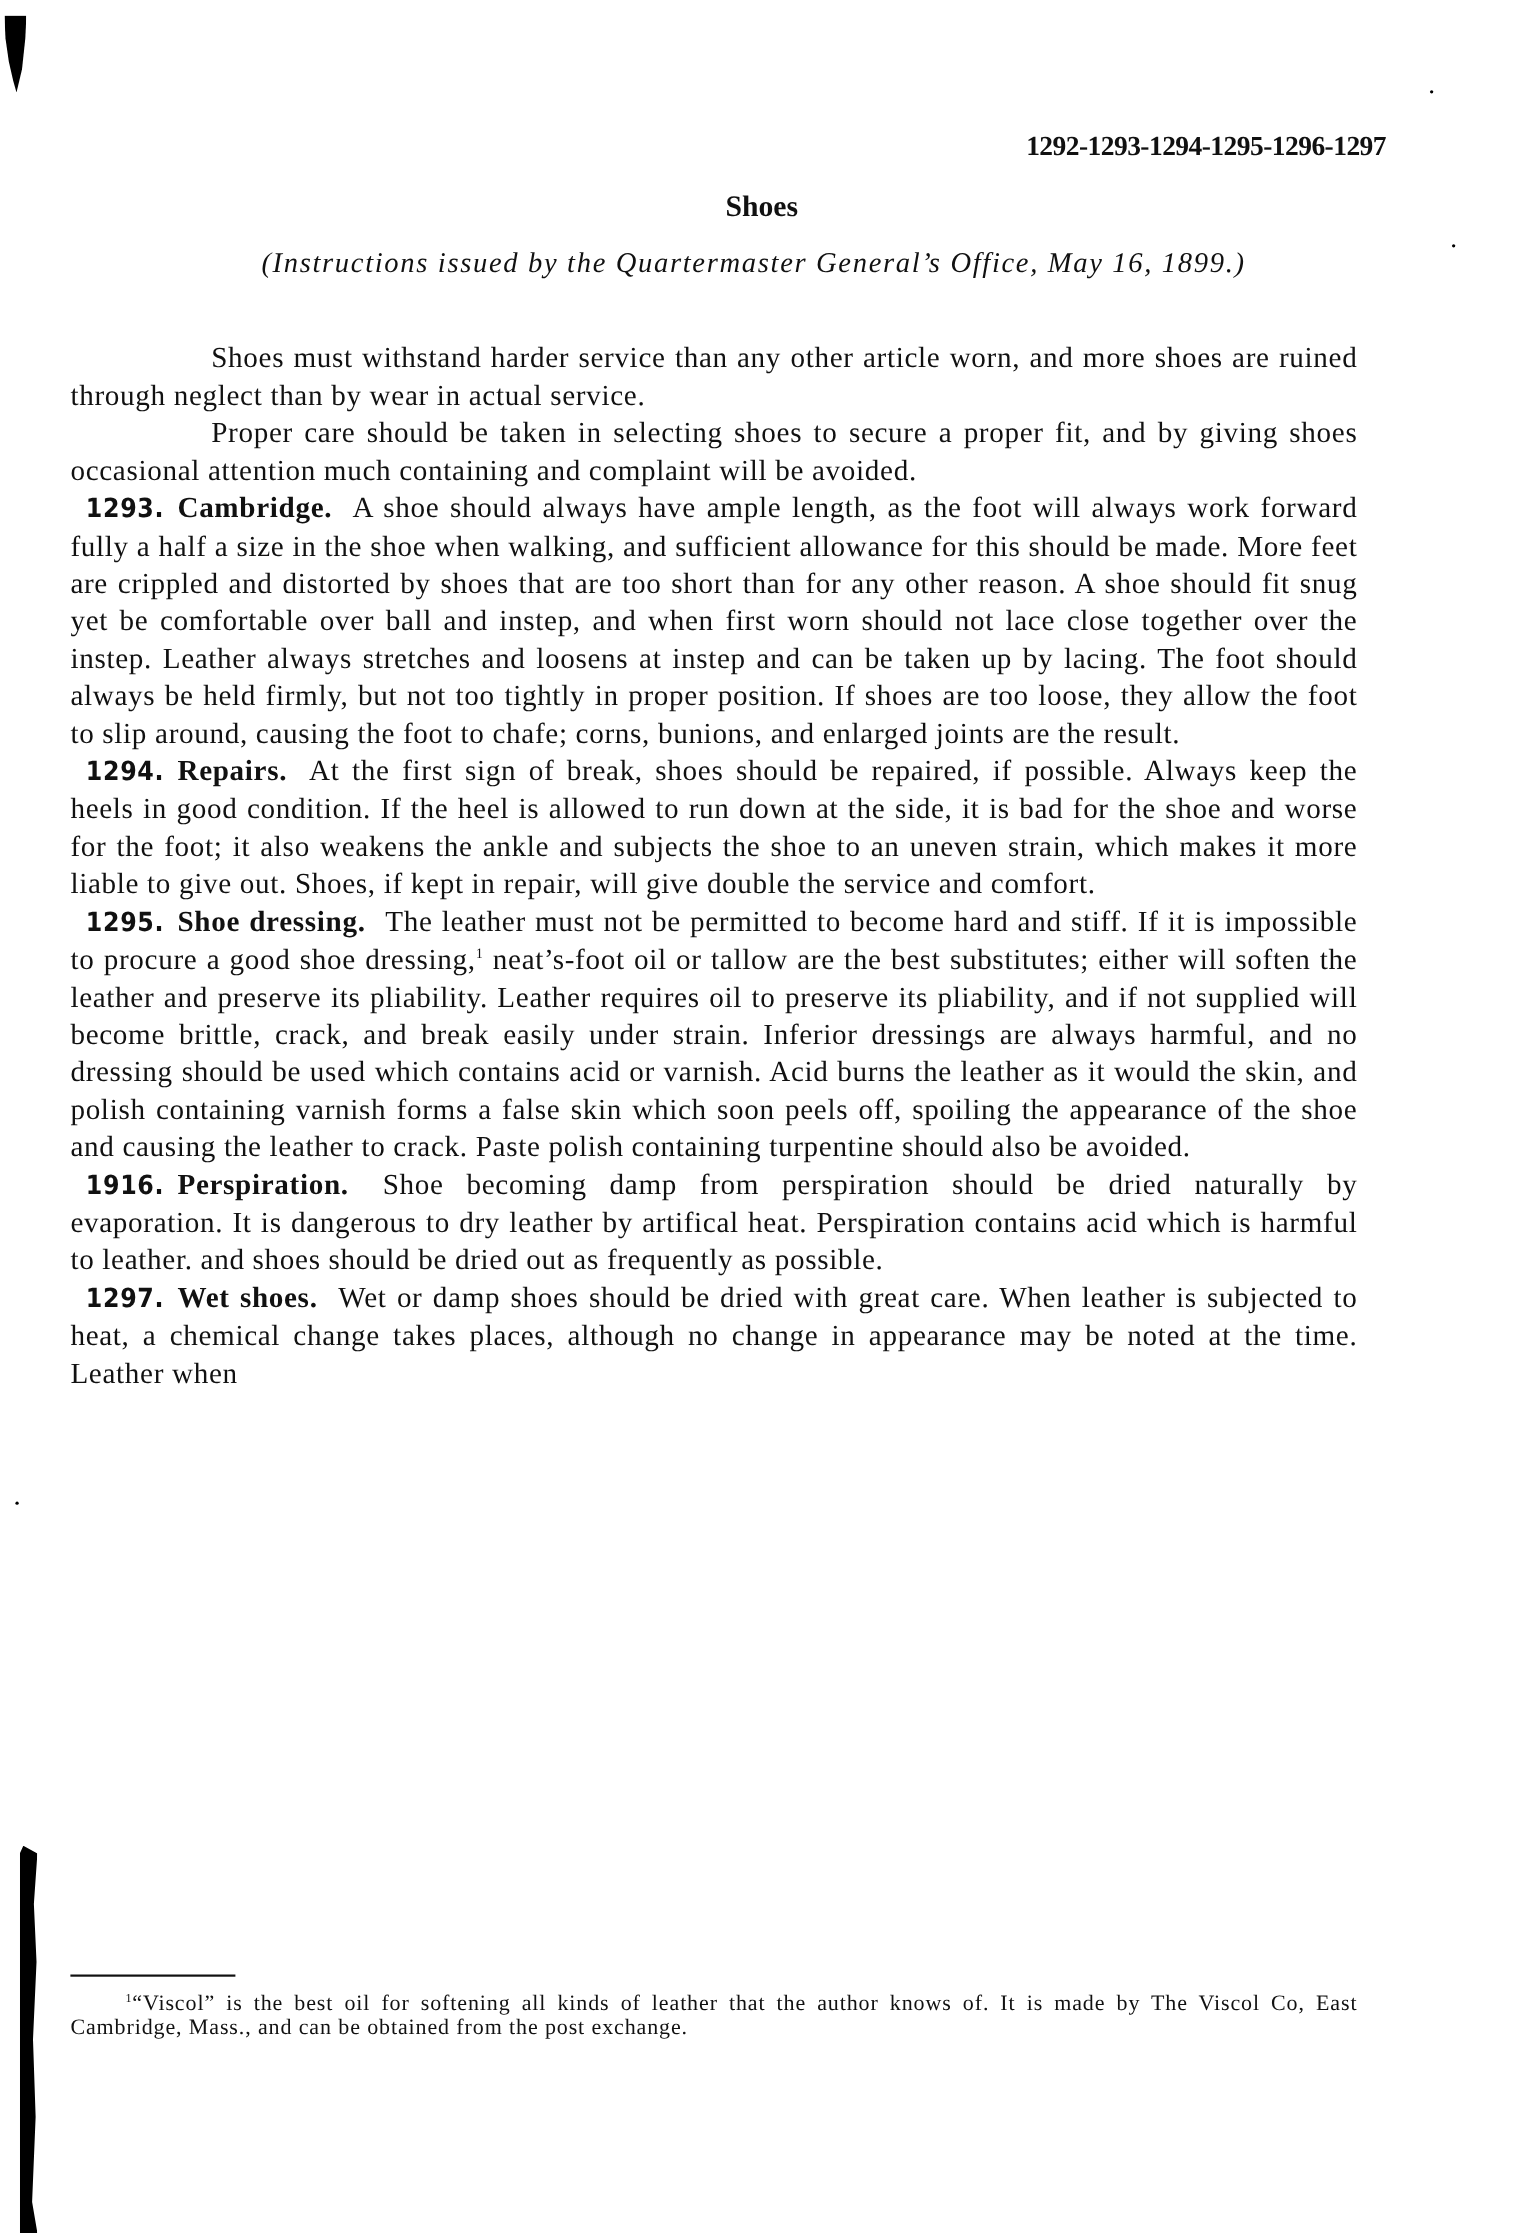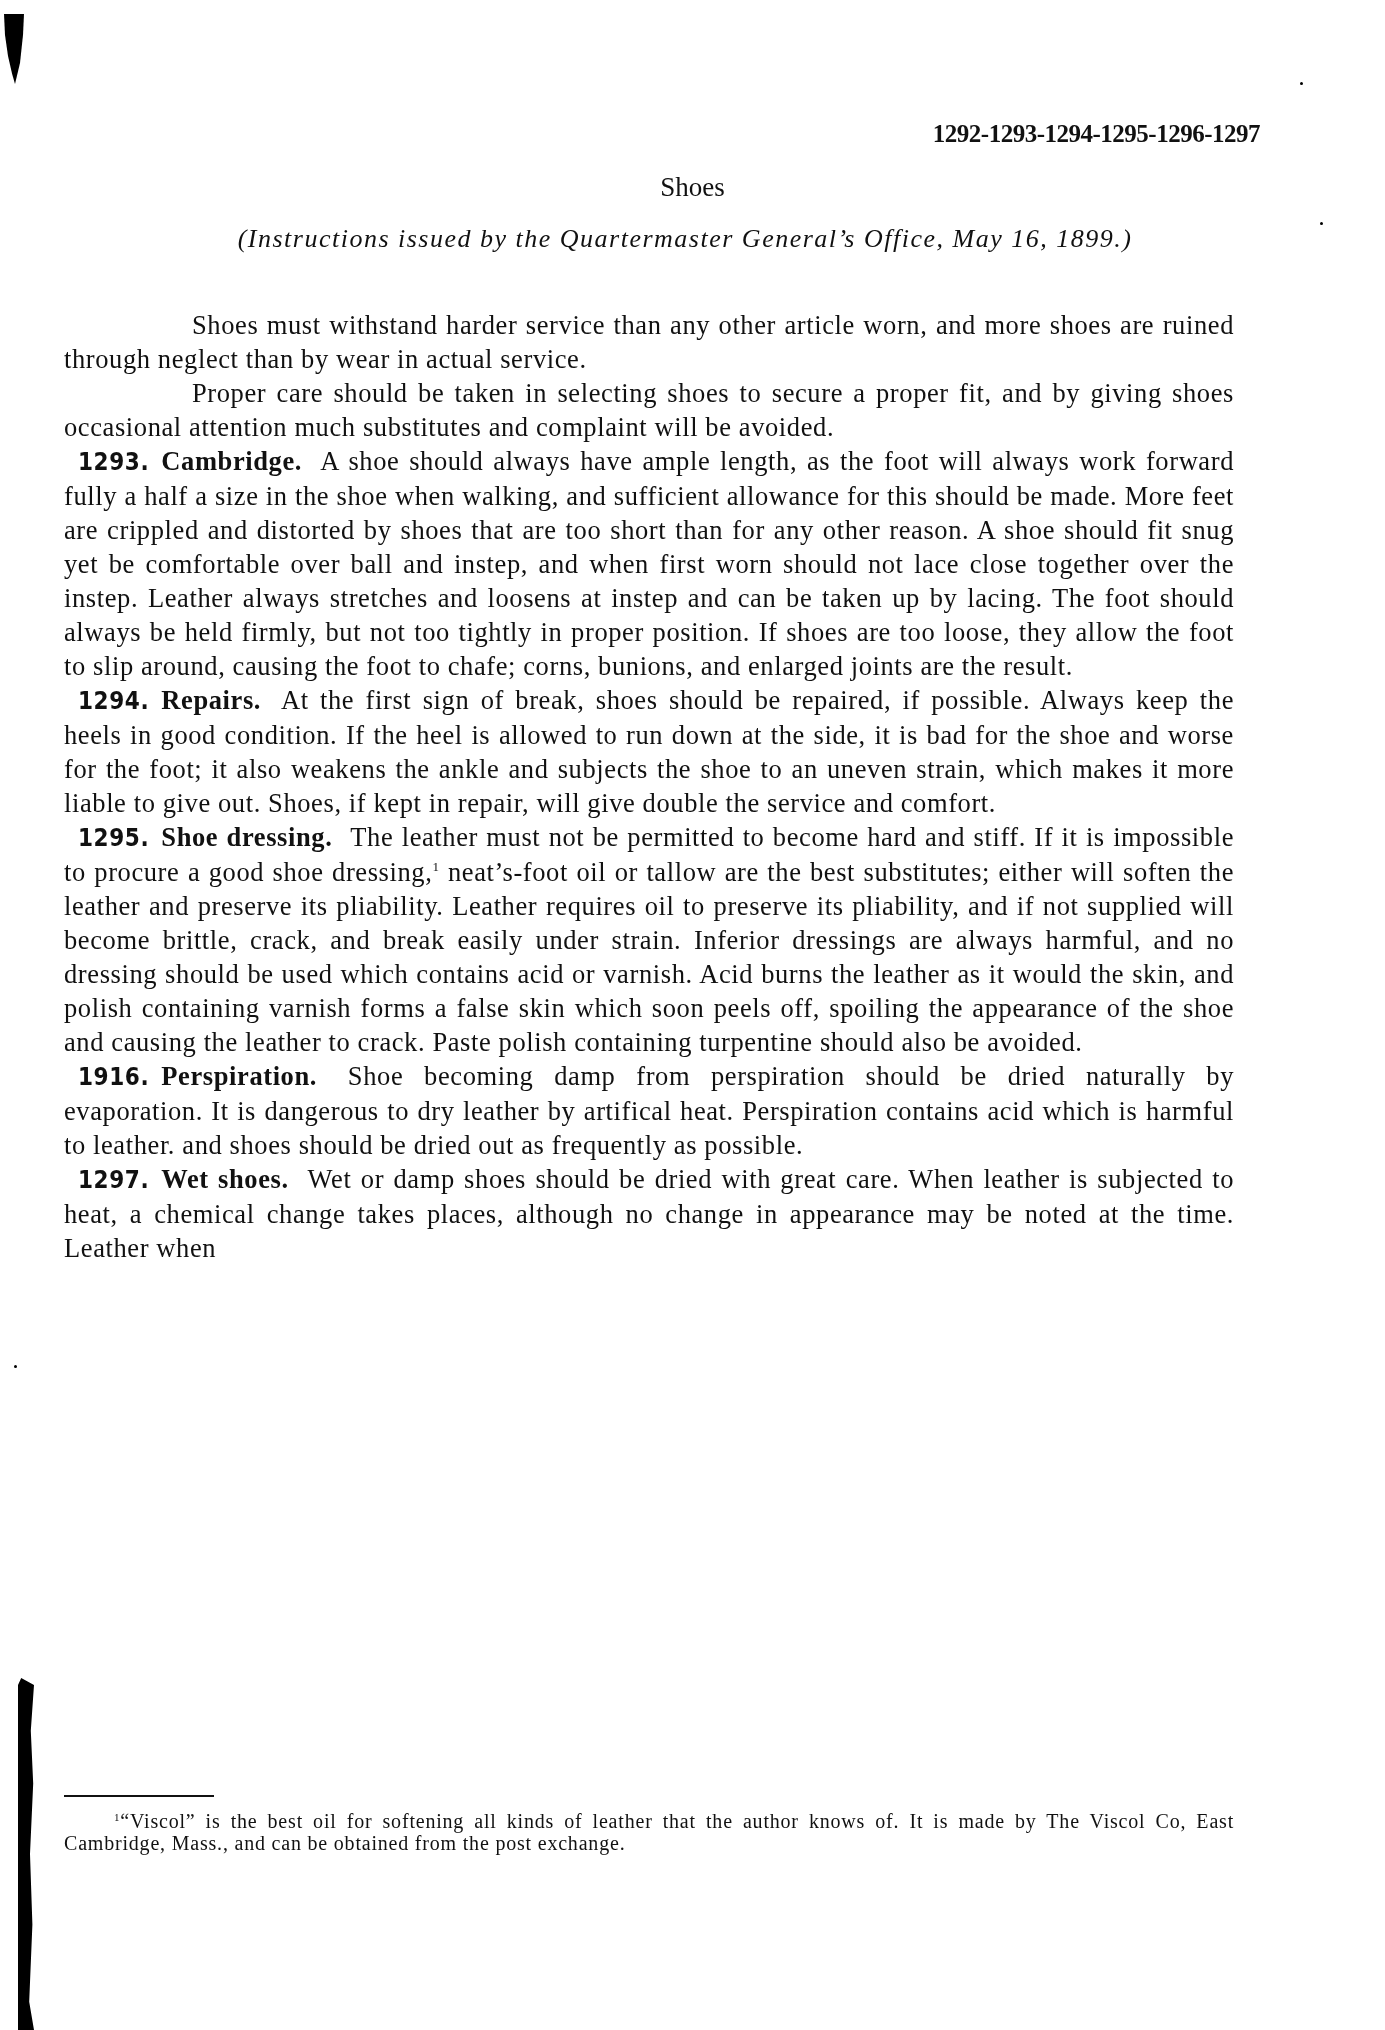--- a/index.html
+++ b/index.html
@@ -7,21 +7,21 @@
            font-family: "DejaVu Serif", "Liberation Serif", serif; color: #111; }
     .page { position: absolute; left: 0; top: 0; width: 1385px; height: 1516px; }
     .scan-mark-top { position: absolute; left: 4px; top: 14px; width: 20px; height: 70px;
                      background: #000; clip-path: polygon(0 0,100% 0,95% 30%,80% 70%,55% 100%,40% 85%,20% 60%,5% 30%); }
     .scan-bar-left { position: absolute; left: 18px; top: 1678px; width: 16px; height: 352px; background: #000;
                      clip-path: polygon(20% 0,100% 2%,80% 15%,95% 30%,75% 50%,90% 70%,70% 92%,100% 100%,0 100%,0 2%); }
     .speck { position: absolute; width: 3px; height: 3px; background: #000; border-radius: 50%; }
     .section-numbers { position: absolute; right: 125px; top: 120px; font-family: "Liberation Serif", serif;
                        font-weight: bold; font-size: 25px; letter-spacing: -0.5px; }
     .title { position: absolute; left: 0; width: 1385px; top: 172px; text-align: center;
-             font-family: "Liberation Serif", serif; font-weight: normal; font-size: 27px; }
+             font-family: "Liberation Serif", serif; font-weight: bold; font-size: 27px; }
     .subtitle { position: absolute; left: 110px; width: 1150px; top: 220px; text-align: center;
                 font-family: "Liberation Serif", serif; font-style: italic; font-size: 26px;
                 line-height: 37px; letter-spacing: 1.5px; }
     .body { position: absolute; left: 64px; width: 1170px; top: 308px;
             font-family: "Liberation Serif", serif; font-size: 26.5px; line-height: 34px;
             text-align: justify; letter-spacing: 0.6px; }
     .para { margin: 0; }
     .para.indent { text-indent: 128px; }
     .para .num { padding-left: 14px; margin-right: 12px; font-weight: bold; font-family: "DejaVu Sans Condensed", "DejaVu Sans", sans-serif; font-size: 24px; }
     .para .head { font-weight: bold; margin-right: 10px; }
@@ -45,21 +45,21 @@
   <div class="speck" style="left:14px;top:1365px"></div>
   <div class="scan-bar-left"></div>
 
   <div class="section-numbers">1292-1293-1294-1295-1296-1297</div>
   <div class="title">Shoes</div>
   <div class="subtitle">(Instructions issued by the Quartermaster General’s Office, May 16, 1899.)</div>
 
   <div class="body">
 
     <p class="para indent"><span>Shoes must withstand harder service than any other article worn, and more shoes are ruined through neglect than by wear in actual service.</span></p>
-    <p class="para indent"><span>Proper care should be taken in selecting shoes to secure a proper fit, and by giving shoes occasional attention much substitutes and complaint will be avoided.</span></p>
+    <p class="para indent"><span>Proper care should be taken in selecting shoes to secure a proper fit, and by giving shoes occasional attention much containing and complaint will be avoided.</span></p>
 
     <p class="para">
       <span class="num">1293.</span><span class="head">Cambridge.</span>
       <span>A shoe should always have ample length, as the foot will always work forward fully a half a size in the shoe when walking, and sufficient allowance for this should be made. More feet are crippled and distorted by shoes that are too short than for any other reason. A shoe should fit snug yet be comfortable over ball and instep, and when first worn should not lace close together over the instep. Leather always stretches and loosens at instep and can be taken up by lacing. The foot should always be held firmly, but not too tightly in proper position. If shoes are too loose, they allow the foot to slip around, causing the foot to chafe; corns, bunions, and enlarged joints are the result.</span>
     </p>
 
     <p class="para">
       <span class="num">1294.</span><span class="head">Repairs.</span>
       <span>At the first sign of break, shoes should be repaired, if possible. Always keep the heels in good condition. If the heel is allowed to run down at the side, it is bad for the shoe and worse for the foot; it also weakens the ankle and subjects the shoe to an uneven strain, which makes it more liable to give out. Shoes, if kept in repair, will give double the service and comfort.</span>
     </p>

